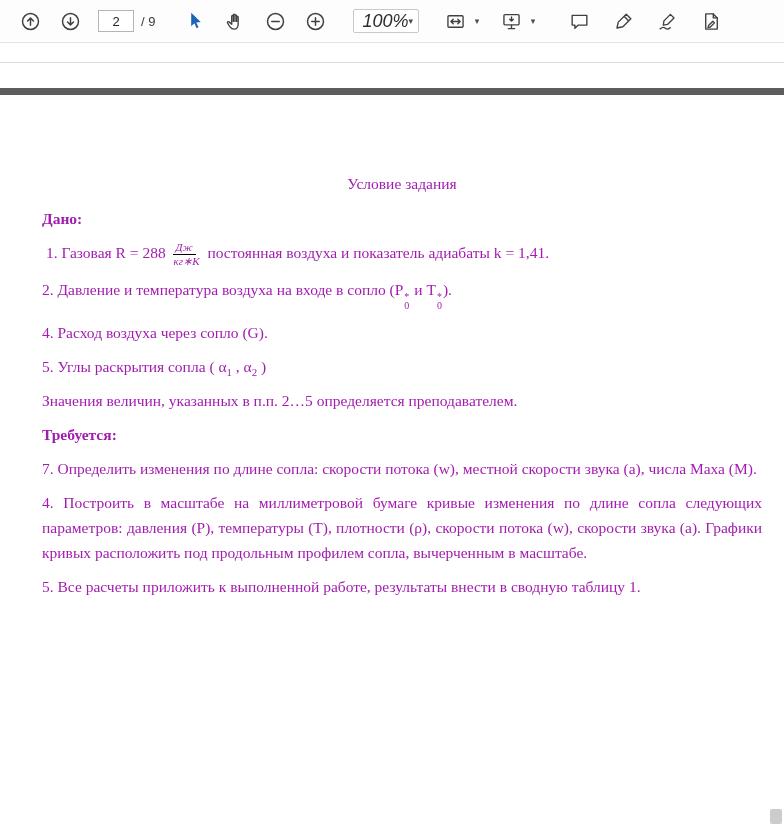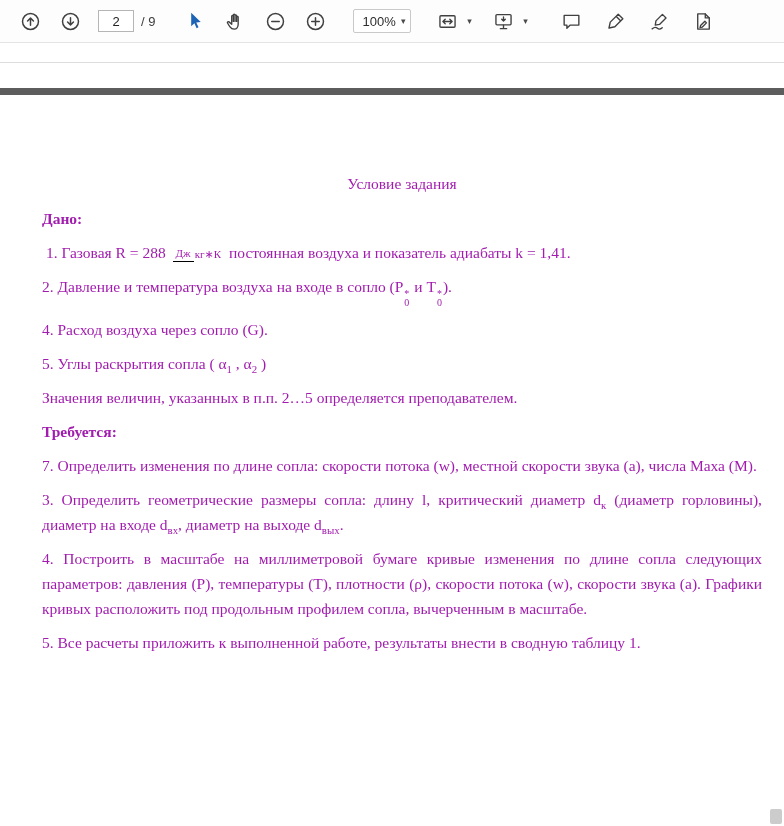--- a/index.html
+++ b/index.html
@@ -28,21 +28,21 @@
     width:36px; height:22px; border:1px solid #b5b5b5; background:#fff;
     text-align:center; font-size:13px; color:#222; margin-left:12px;
     font-family:"Liberation Sans", sans-serif; outline:none;
   }
   .page-total { font-size:13px; color:#3c3c3c; margin-left:7px; white-space:pre; }
   .zoom-box {
     height:24px; min-width:58px; border:1px solid #c9c9c9; background:#fff;
     display:flex; align-items:center; justify-content:space-between;
     padding:0 5px 0 8px; margin-left:22px; cursor:pointer; border-radius:2px;
   }
-  .zoom-box .zv { font-size:13px; color:#2e2e2e; }
+  .zoom-box .zv { font-size:18px; color:#2e2e2e;font-style:italic; }
   .zoom-box .caret { width:auto; height:auto; }
 
   .ml8  { margin-left:8px; }
   .ml12 { margin-left:12px; }
   .ml20 { margin-left:20px; }
   .ml24 { margin-left:24px; }
 
   
   .viewer { position:absolute; top:44px; left:0; right:0; bottom:0; background:#fff; }
   .gap-top { height:18px; background:#ffffff; }
@@ -52,22 +52,22 @@
     background:#ffffff; padding:76px 22px 0 42px;
     font-family:"Liberation Serif", serif; color:#a21caf;
   }
   .page2 p {
     margin:0 0 9px 0; font-size:15.5px; line-height:25px; text-align:justify;
   }
   .page2 p.bold { font-weight:bold; }
   .page2 p[data-name="doc-title"] { margin-bottom:10px; }
 
   .frac {
-    display:inline-flex; flex-direction:row; align-items:center;
-    vertical-align:middle; font-size:11px; line-height:1.2; margin:0 3px;
+    display:inline-flex; flex-direction:column; align-items:flex-start;
+    vertical-align:middle; font-size:11px; line-height:1.2; margin:0 3px;font-style:italic;
   }
   .frac .fnum { border-bottom:1px solid #000; padding:0 3px; }
   .frac .fden { padding:0 1px; }
 
   .stack {
     display:inline-flex; flex-direction:column; align-items:flex-start;
     vertical-align:-0.45em; font-size:10px; line-height:0.95; margin:0 1px;
   }
 
   sub, sup { font-size:70%; line-height:0; }
@@ -194,19 +194,18 @@
           <span>0</span>
         </span> и T<span class="stack" data-name="sub-sup-stack">
           <span>*</span>
           <span>0</span>
         </span>).</p>
       <p data-name="given-item-4">4. Расход воздуха через сопло (G).</p>
       <p data-name="given-item-5">5. Углы раскрытия сопла ( α<sub>1</sub> , α<sub>2</sub> )</p>
       <p data-name="given-note">Значения величин, указанных в п.п. 2…5 определяется преподавателем.</p>
       <p class="bold" data-name="required-heading">Требуется:</p>
       <p data-name="required-item-2">7. Определить изменения по длине сопла: скорости потока (w), местной скорости звука (a), числа Маха (M).</p>
-      <p data-name="required-item-3">3. Определить геометрические размеры сопла: длину l, критический диаметр d<sub>к</sub> (диаметр горловины), диаметр на входе d<sub>вх</sub>, диаметр на выходе d<sub>вых</sub>.</p>
       <p data-name="required-item-4">4. Построить в масштабе на миллиметровой бумаге кривые изменения по длине сопла следующих параметров: давления (P), температуры (T), плотности (ρ), скорости потока (w), скорости звука (a). Графики кривых расположить под продольным профилем сопла, вычерченным в масштабе.</p>
       <p data-name="required-item-5">5. Все расчеты приложить к выполненной работе, результаты внести в сводную таблицу 1.</p>
     </div>
 </div>
 
 <div class="scroll-thumb" data-name="scrollbar-thumb"></div>
 
 </body></html>

